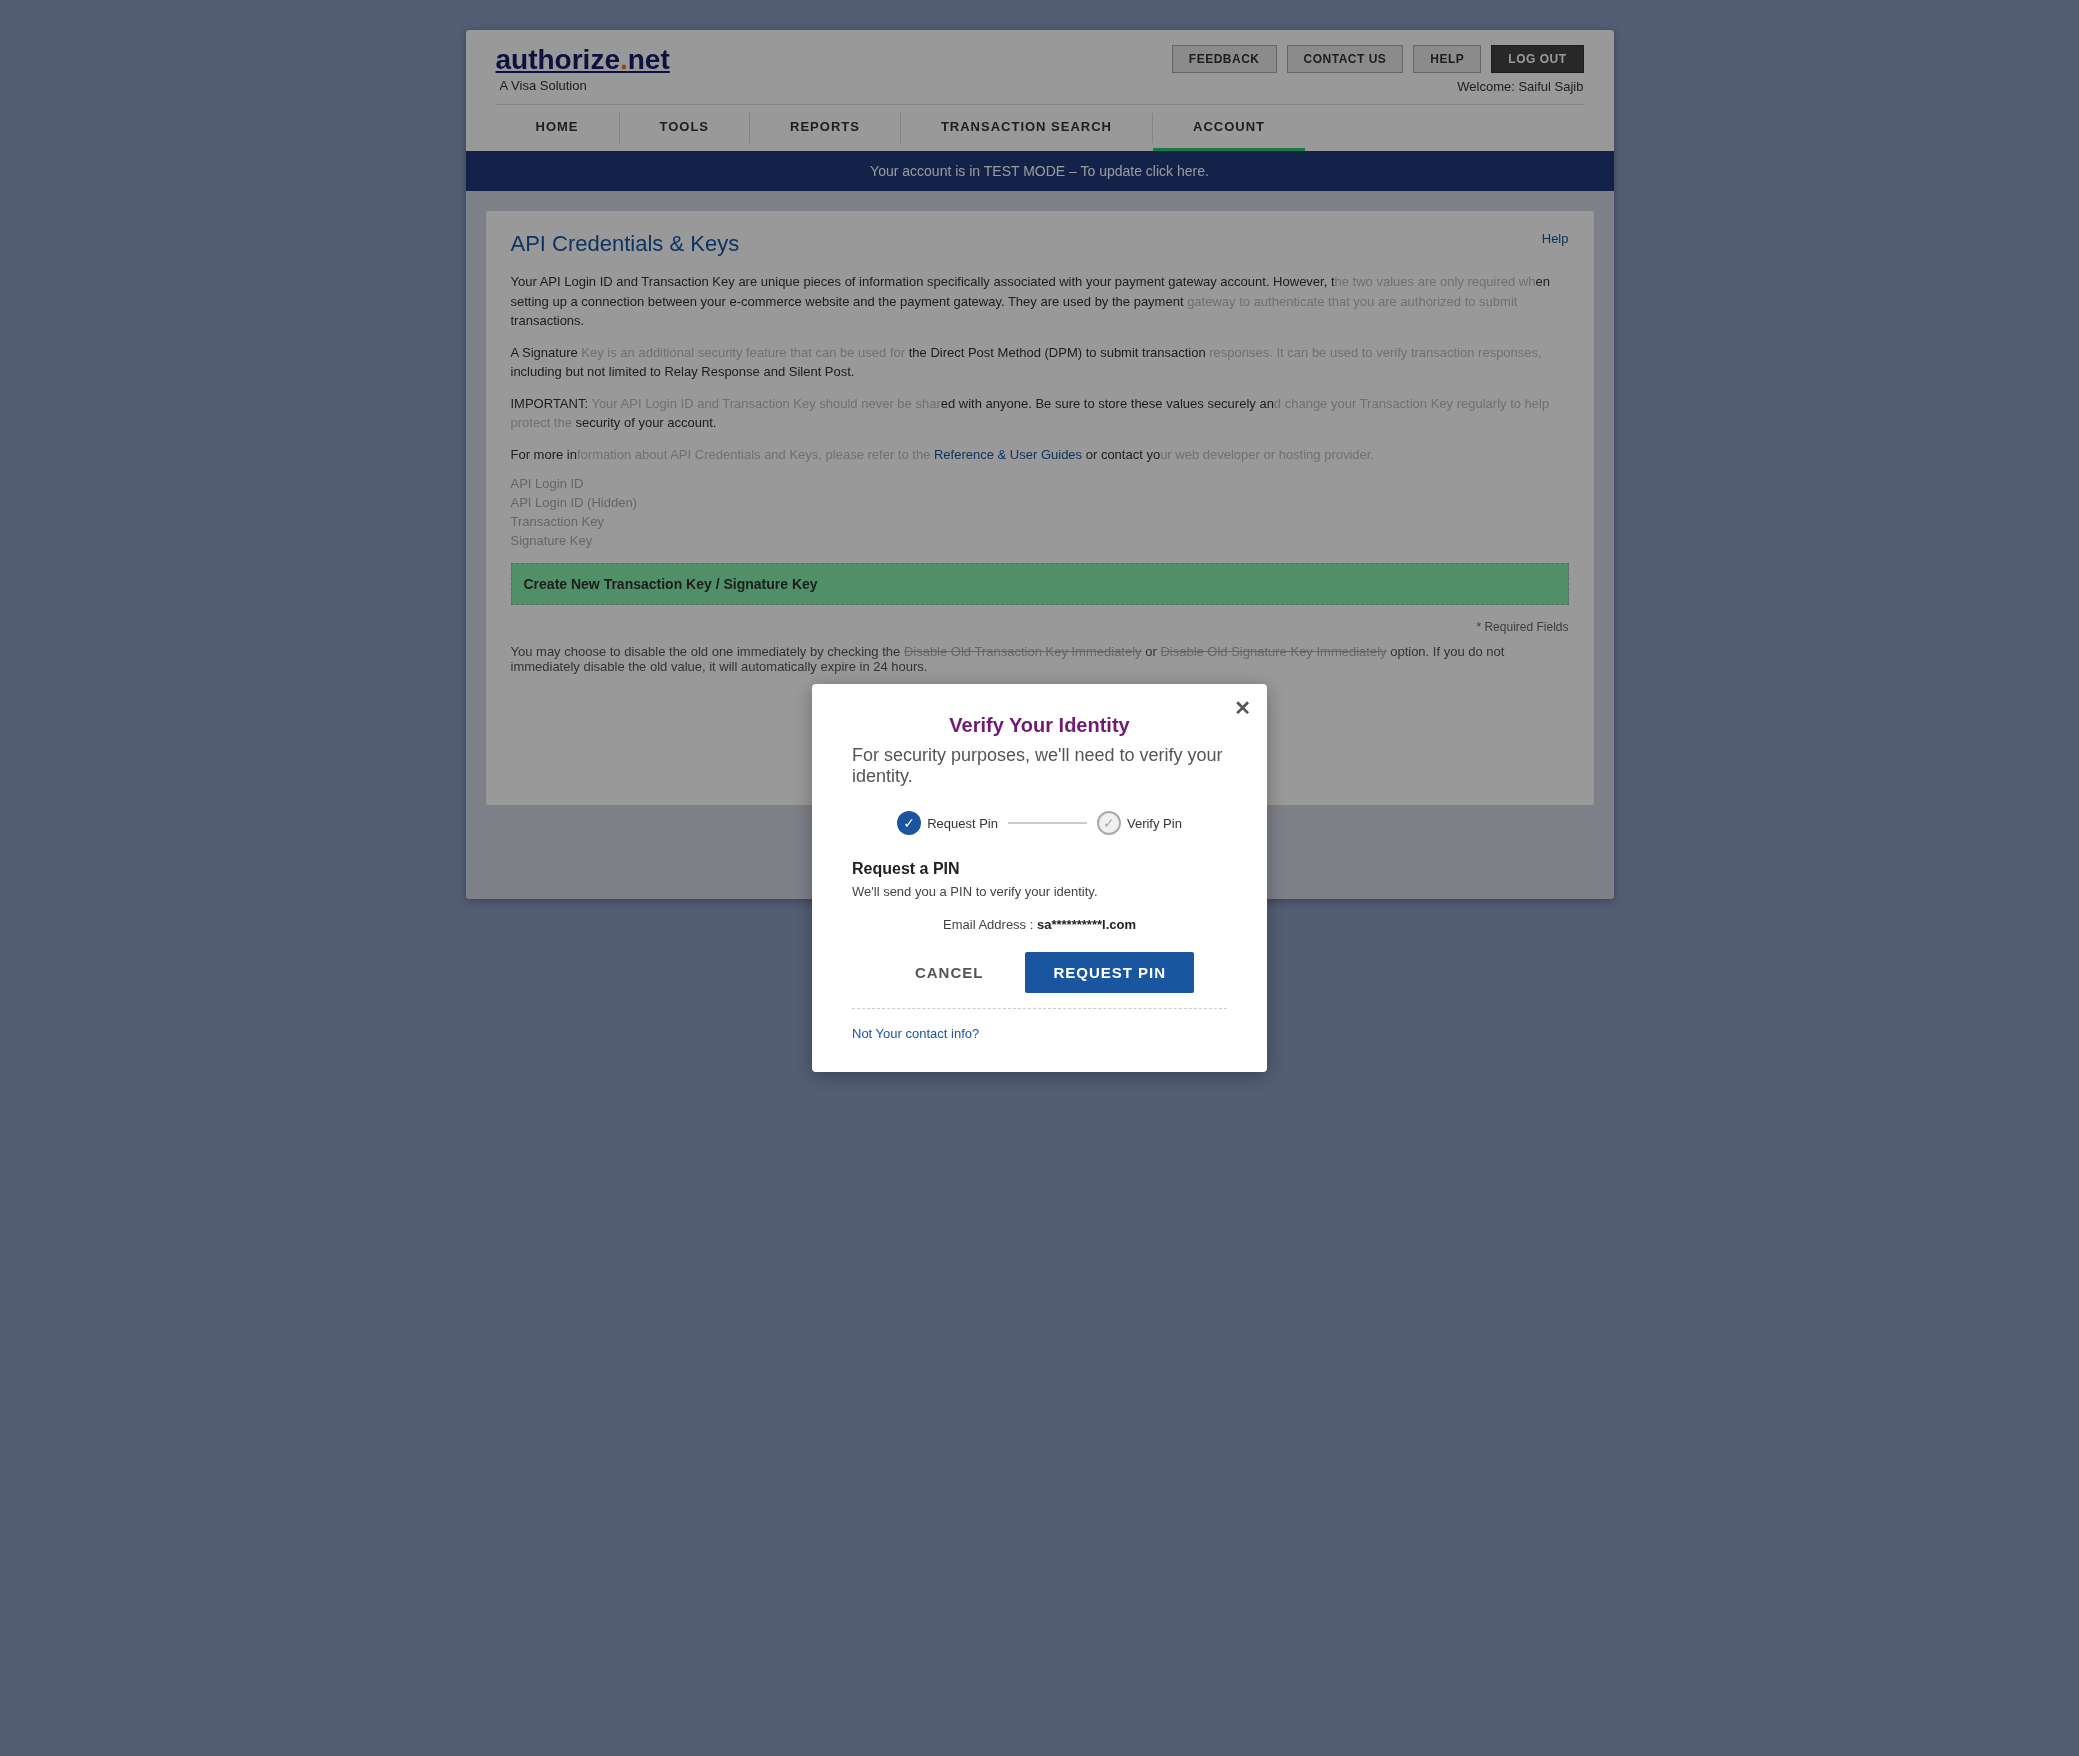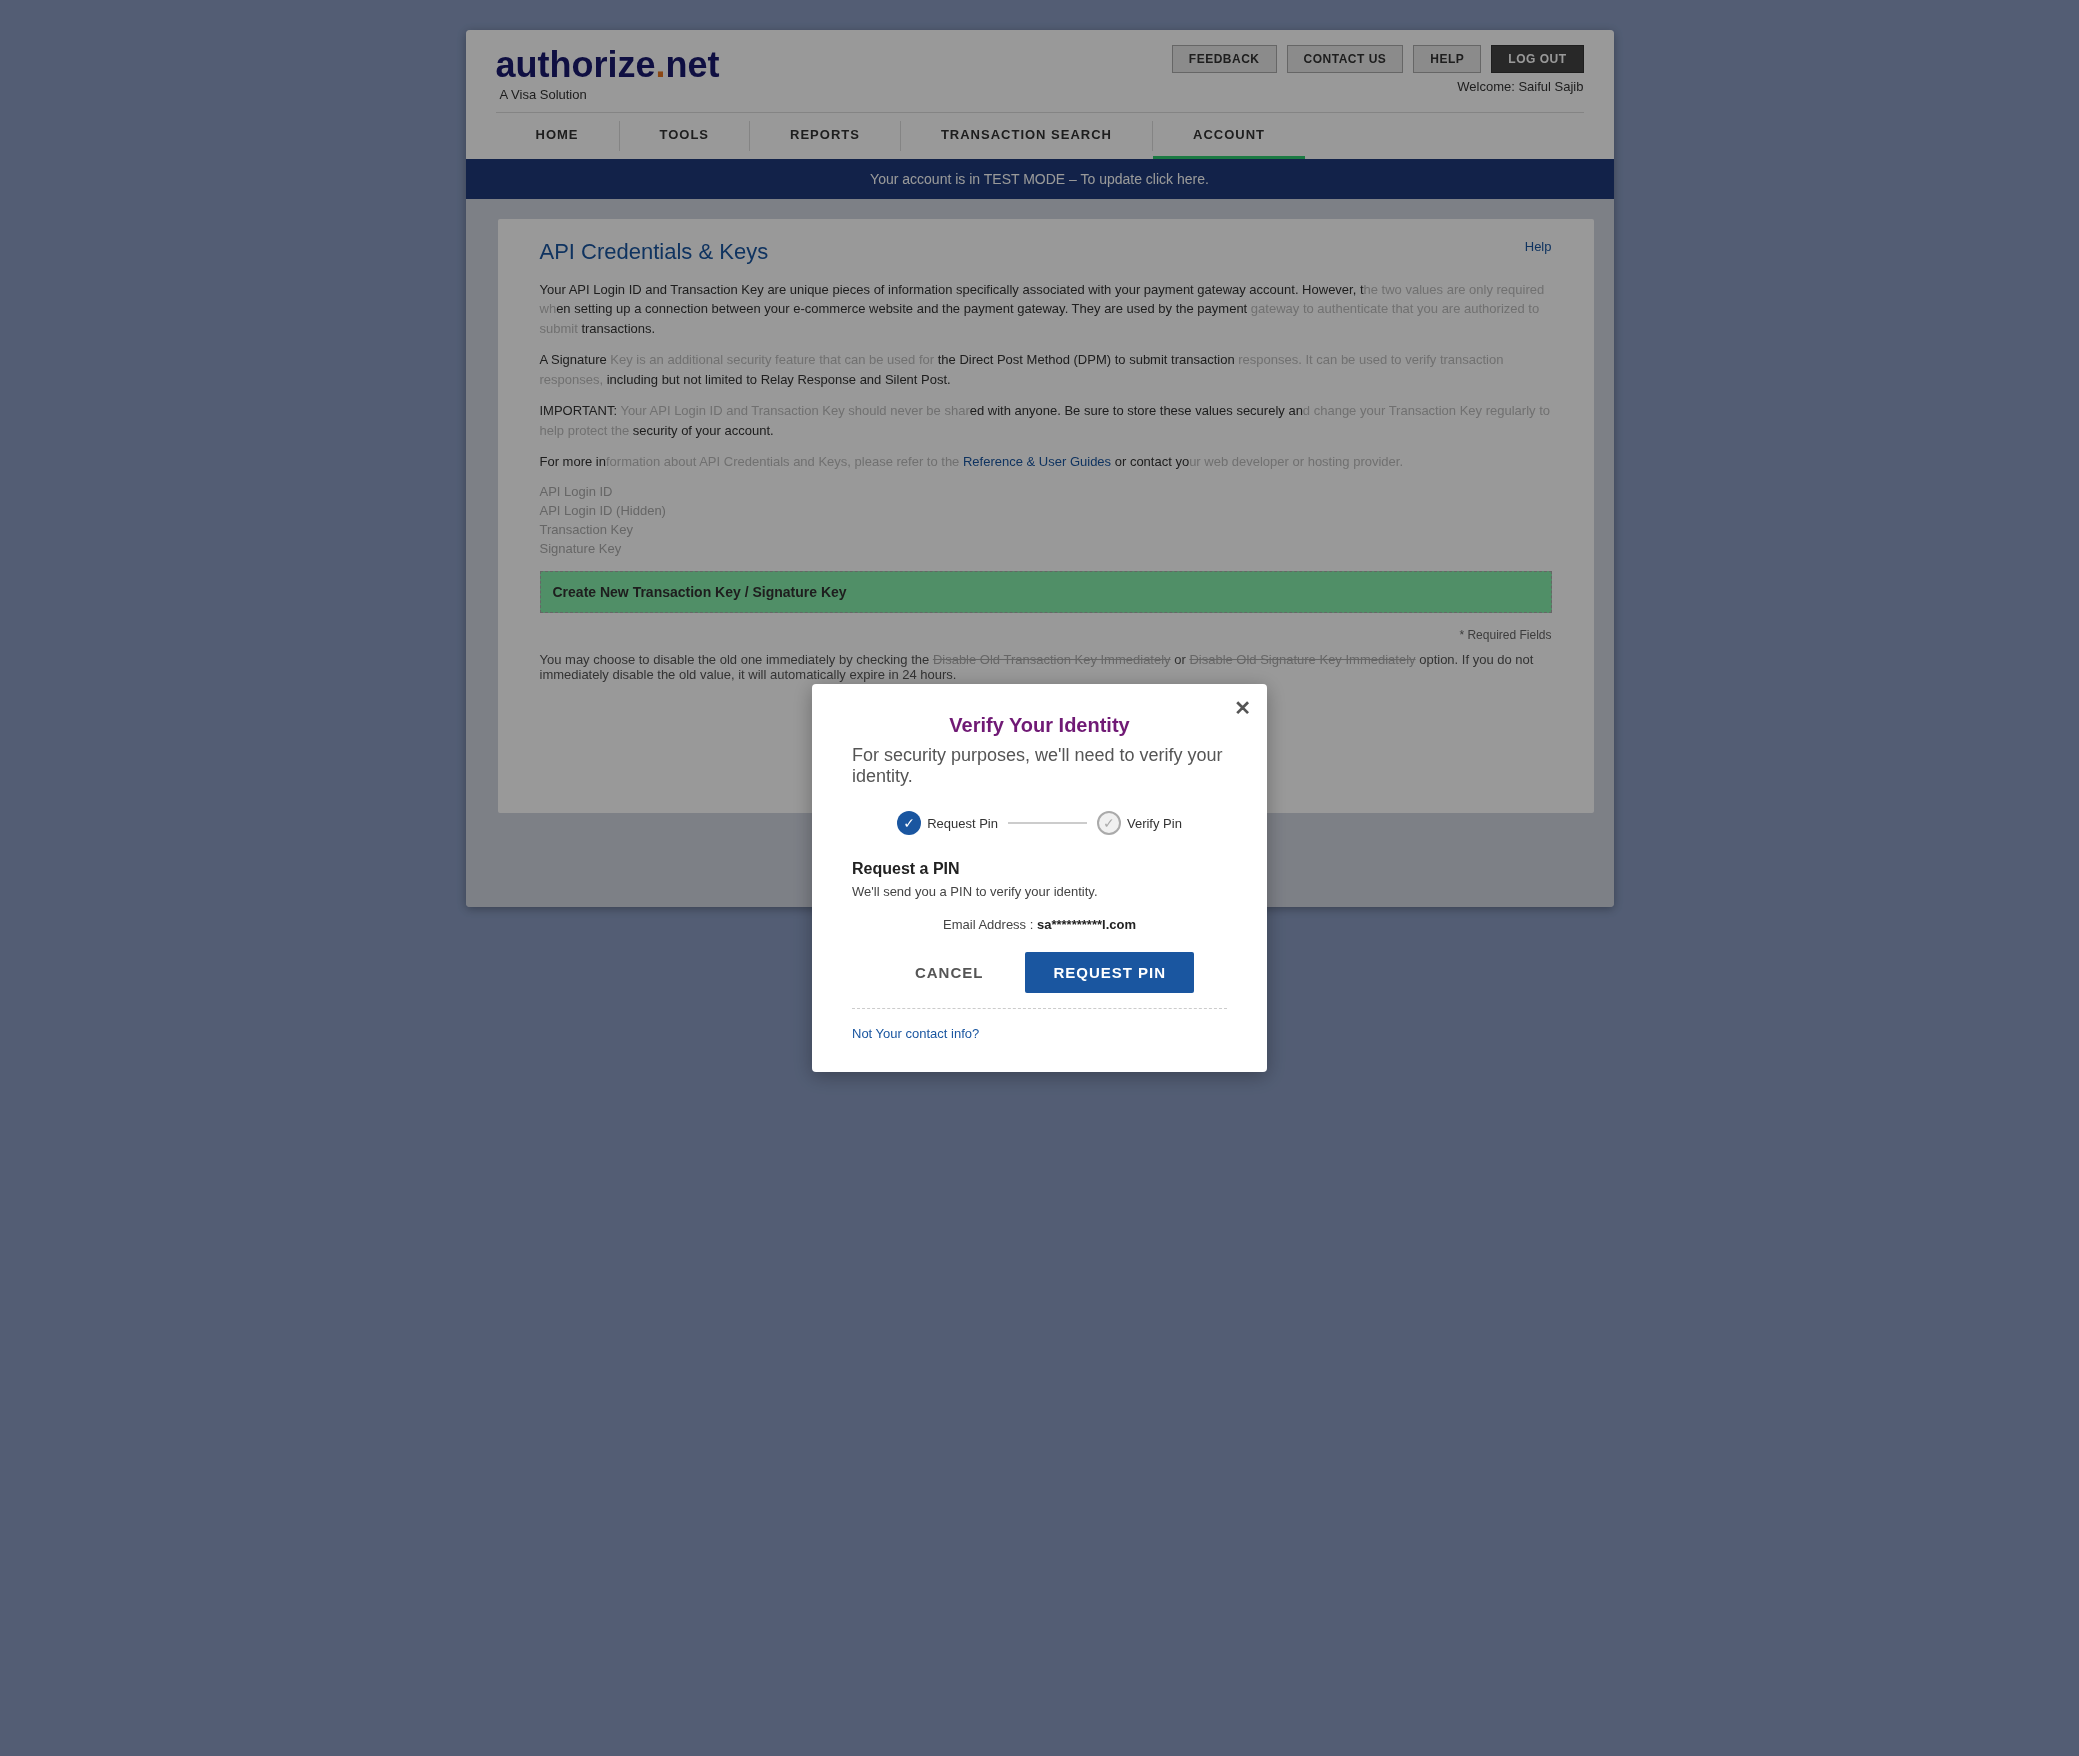--- a/index.html
+++ b/index.html
@@ -27,24 +27,25 @@
       display: flex;
       justify-content: space-between;
       align-items: flex-start;
       margin-bottom: 10px;
     }
     .logo-area {
       display: flex;
       flex-direction: column;
     }
     .logo-text {
-      font-size: 36px;
+      font-size: 28px;
       font-weight: bold;
       color: #1a1a6e;
       line-height: 1.1;
+      text-decoration: underline;
     }
     .logo-dot {
       color: #e87722;
     }
     .logo-sub {
       font-size: 13px;
       color: #333;
       margin-left: 4px;
       margin-top: 2px;
     }
@@ -140,24 +141,23 @@
       color: #1a56a0;
       text-decoration: none;
       padding: 3px 0;
       cursor: pointer;
     }
 
     
     .main-content {
       flex: 1;
       background: #fff;
-      padding: 20px 42px;
+      padding: 20px 25px;
       position: relative;
       border-radius: 2px;
-      margin-left: 12px;
     }
     .page-header-row {
       display: flex;
       justify-content: space-between;
       align-items: flex-start;
       margin-bottom: 15px;
     }
     .page-title {
       font-size: 22px;
       color: #1a56a0;

